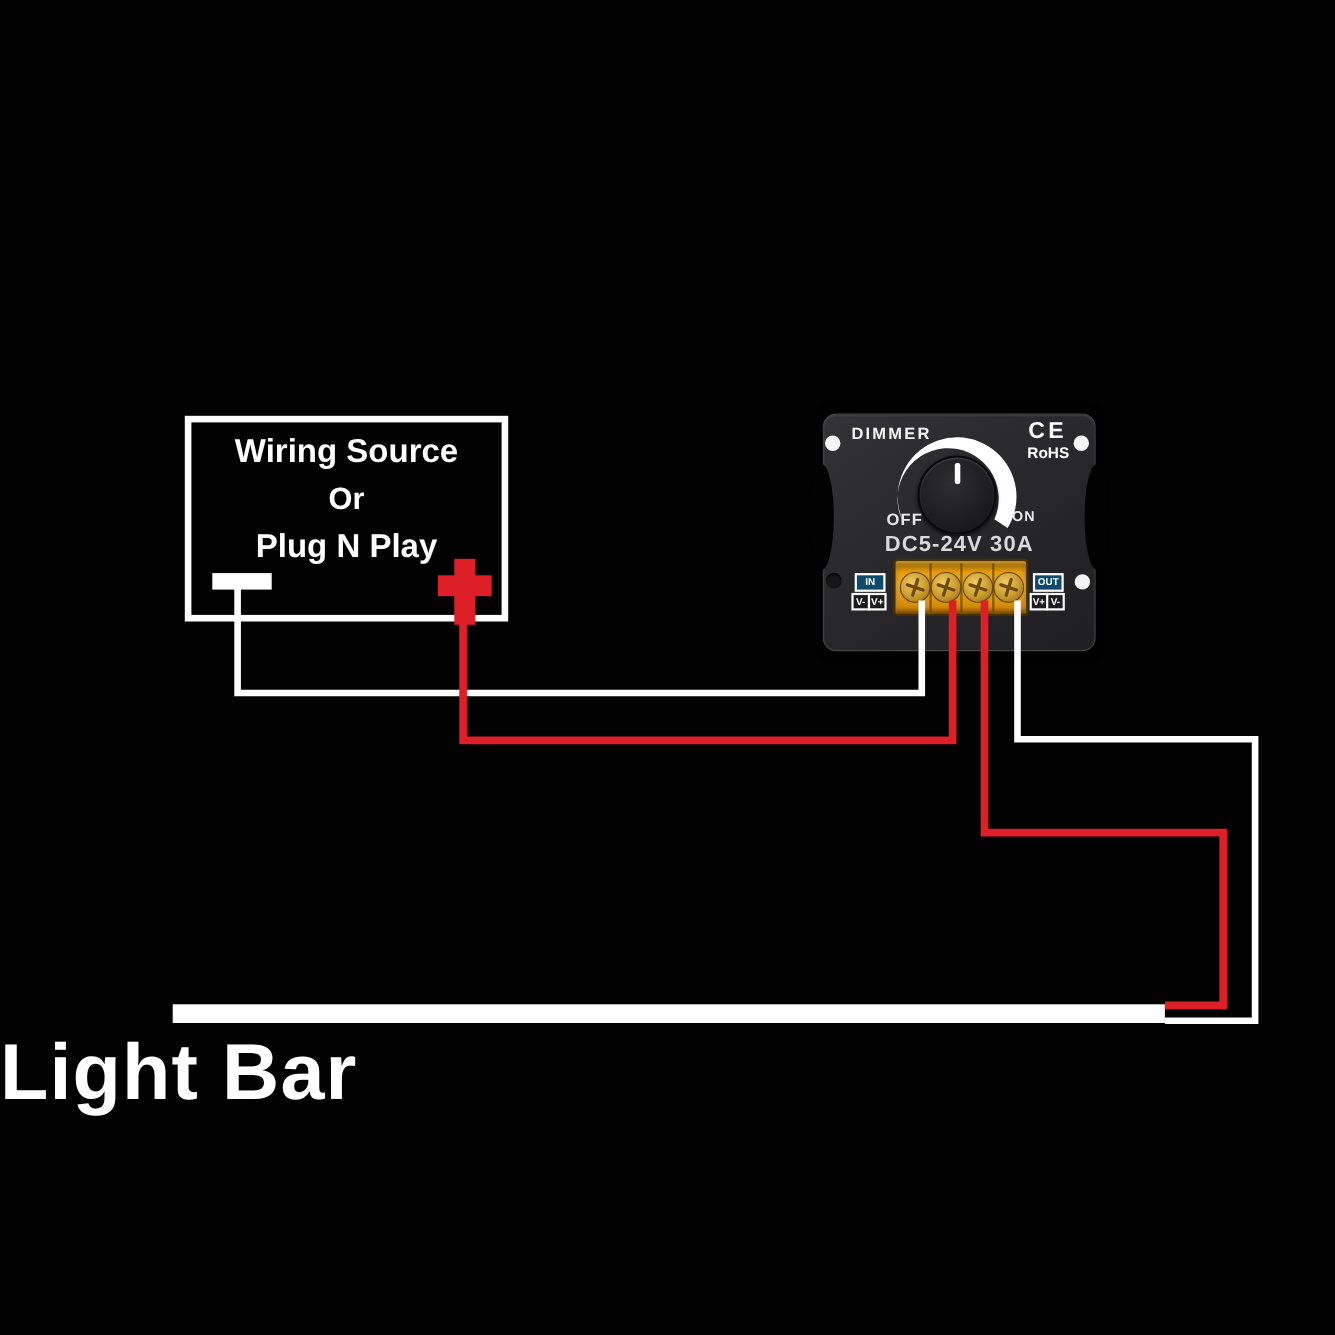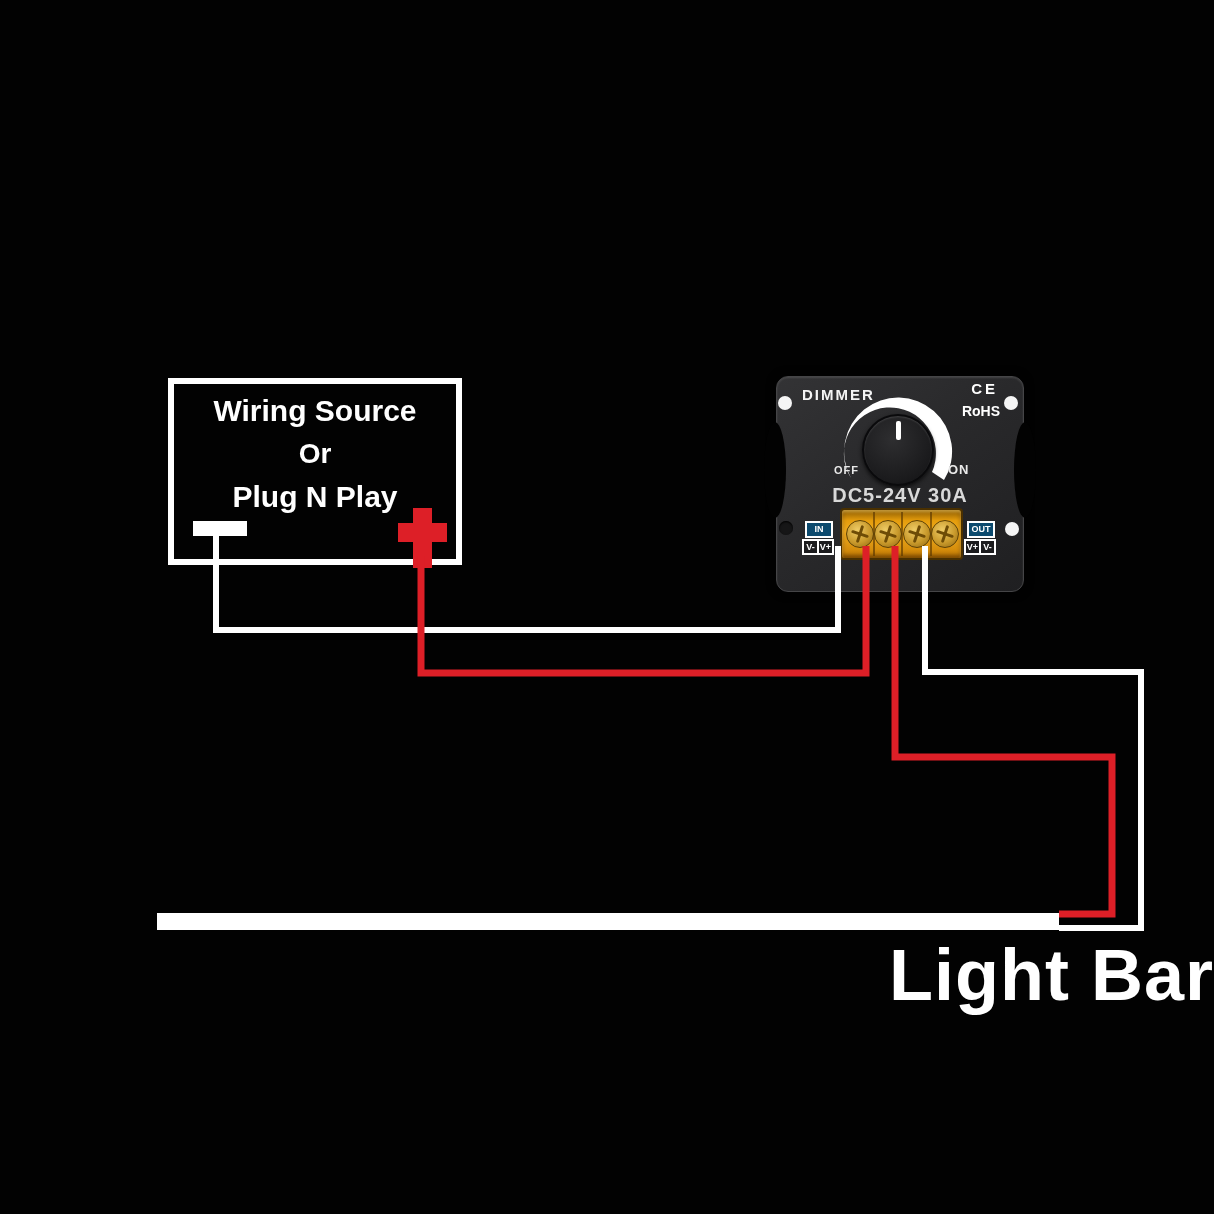--- a/index.html
+++ b/index.html
@@ -15,43 +15,43 @@
              border:6px solid #fff;box-sizing:border-box;}
   .pb-line{position:absolute;left:0;width:100%;text-align:center;color:#fff;font-weight:800;}
   .pb-line1{top:10px;font-size:30px;}
   .pb-line2{top:54px;font-size:28px;}
   .pb-line3{top:96px;font-size:30px;}
   .neg-terminal{position:absolute;left:19px;top:137px;width:54px;height:15px;background:#fff;}
   .pos-terminal-v{position:absolute;left:239px;top:124px;width:19px;height:60px;background:#dd1f27;}
   .pos-terminal-h{position:absolute;left:224px;top:139px;width:49px;height:19px;background:#dd1f27;}
 
   
-  .dimmer{position:absolute;left:776px;top:376px;width:248px;height:216px;}
+  .dimmer{position:absolute;left:748px;top:376px;width:248px;height:216px;}
   .dimmer-body{position:absolute;inset:0;border-radius:12px;
                background:linear-gradient(145deg,#333335 0%,#29292b 45%,#1f1f21 100%);
                border:1px solid #454547;box-sizing:border-box;
                box-shadow:inset 0 1px 2px rgba(255,255,255,.12), 0 0 10px rgba(0,0,0,.8);}
   .notch{position:absolute;width:22px;height:96px;background:#020202;border-radius:50%;top:46px;}
   .notch-l{left:-12px;} .notch-r{right:-12px;}
   .screw-hole{position:absolute;width:14px;height:14px;border-radius:50%;background:#f5f5f5;}
   .hole-tl{left:2px;top:20px;} .hole-tr{left:228px;top:20px;} .hole-br{left:229px;top:146px;}
   .hole-bl{left:3px;top:145px;background:#161617;box-shadow:inset 0 1px 2px #000;}
   .dimmer-name{position:absolute;left:26px;top:10px;color:#f4f4f4;font-size:15px;
                font-weight:800;letter-spacing:2px;}
-  .ce-mark{position:absolute;right:26px;top:4px;color:#fff;font-size:15px;font-weight:800;
+  .ce-mark{position:absolute;right:26px;top:4px;color:#fff;font-size:21px;font-weight:800;
            letter-spacing:3px;}
   .rohs-mark{position:absolute;right:24px;top:27px;color:#fff;font-size:14px;font-weight:800;}
   .dial-arc{position:absolute;left:40px;top:12px;}
   .knob{position:absolute;left:86px;top:38px;width:72px;height:72px;border-radius:50%;
         background:radial-gradient(circle at 42% 35%,#2e2e30,#1a1a1c 70%,#0e0e10);
         border:2px solid #0a0a0c;box-sizing:border-box;
         box-shadow:0 2px 4px rgba(0,0,0,.7), inset 0 1px 2px rgba(255,255,255,.15);}
   .knob-indicator{position:absolute;left:120px;top:45px;width:5px;height:19px;background:#fff;
                   border-radius:2px;}
-  .off-label{position:absolute;left:58px;top:88px;color:#e9e9e9;font-size:11px;font-weight:800;
+  .off-label{position:absolute;left:58px;top:88px;color:#e9e9e9;font-size:15px;font-weight:800;
              letter-spacing:1px;}
   .on-label{position:absolute;left:172px;top:86px;color:#e9e9e9;font-size:13px;font-weight:800;
             letter-spacing:1px;}
   .spec-label{position:absolute;left:0;top:108px;width:100%;text-align:center;color:#d9d9d9;
               font-size:20px;font-weight:800;letter-spacing:1px;}
   
   .terminal-block{position:absolute;left:64px;top:132px;width:123px;height:52px;border-radius:4px;
                   background:linear-gradient(180deg,#8a5a02 0%,#e59d0c 22%,#f0ac1e 45%,#c87f04 100%);
                   border:2px solid #4a3000;box-sizing:border-box;
                   box-shadow:inset 0 2px 3px rgba(255,220,120,.5), inset 0 -3px 4px rgba(60,30,0,.6);}
@@ -69,21 +69,21 @@
         font-size:9px;font-weight:800;text-align:center;line-height:13px;background:#0c4a6e;}
   .term-label .tl-row{display:flex;justify-content:center;margin-top:1px;}
   .term-label .tl-cell{width:13px;height:12px;border:2px solid #fff;color:#fff;font-size:9px;
         font-weight:800;text-align:center;line-height:12px;background:#1c1c1e;margin-left:-2px;}
   .in-label{left:26px;} .out-label{left:188px;}
 
   
   .wires-svg{position:absolute;left:0;top:0;z-index:6;pointer-events:none;}
 
   
-  .lightbar-label{position:absolute;top:934px;left:0;width:100%;text-align:right;color:#fff;
+  .lightbar-label{position:absolute;top:934px;left:0;width:100%;text-align:left;color:#fff;
                   font-size:72px;font-weight:800;letter-spacing:1px;}
 </style>
 </head>
 <body>
 
 <div class="canvas">
 
 
   <div class="power-box">
     <div class="pb-line pb-line1">Wiring Source</div>

